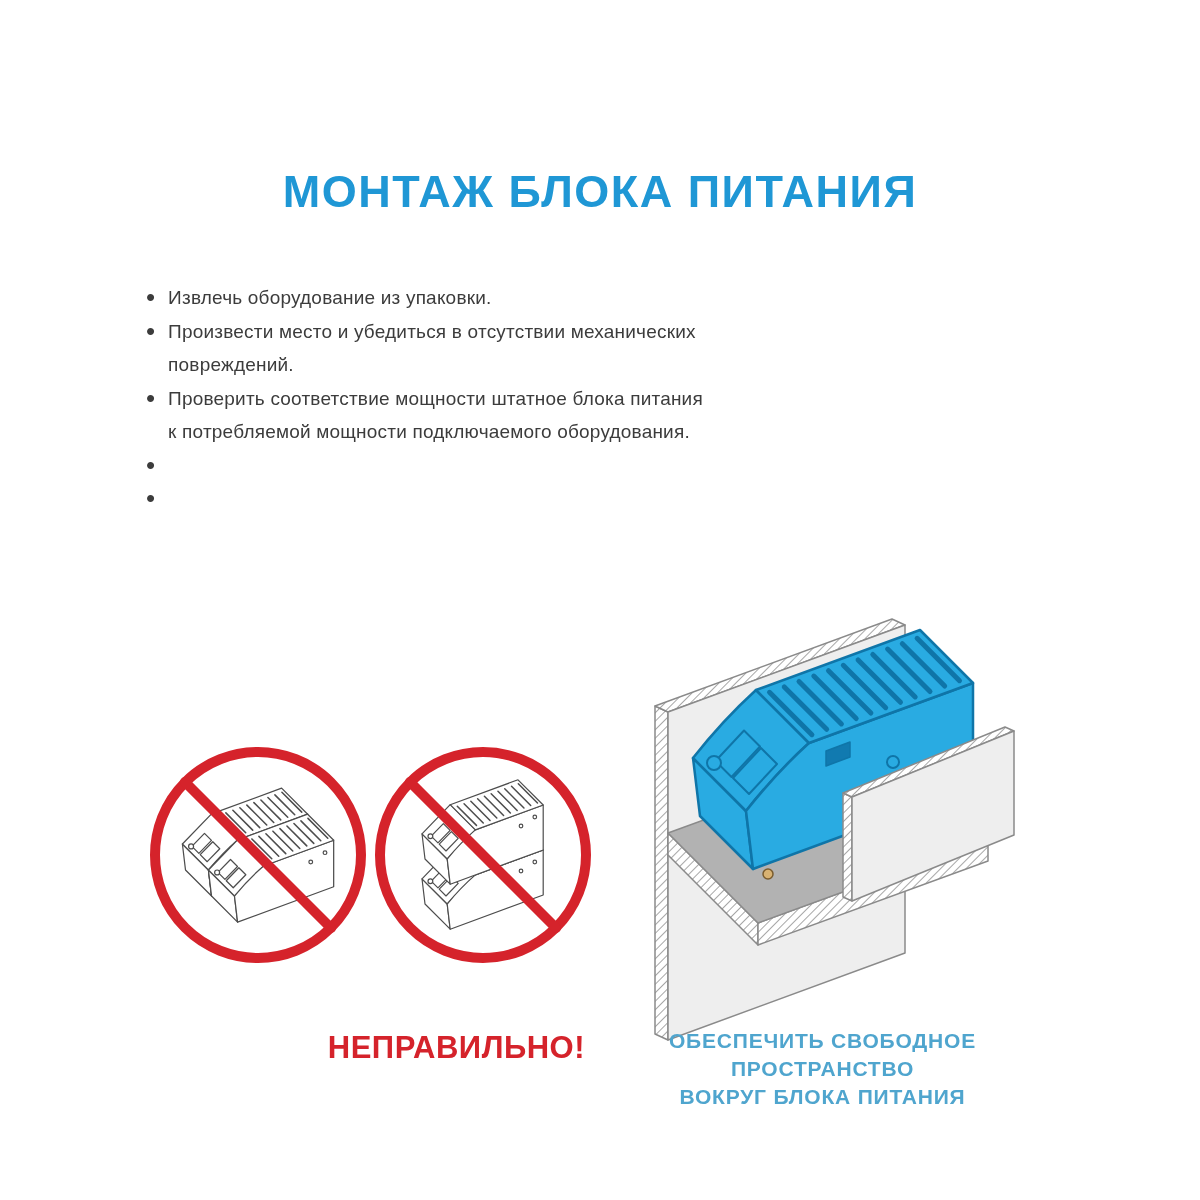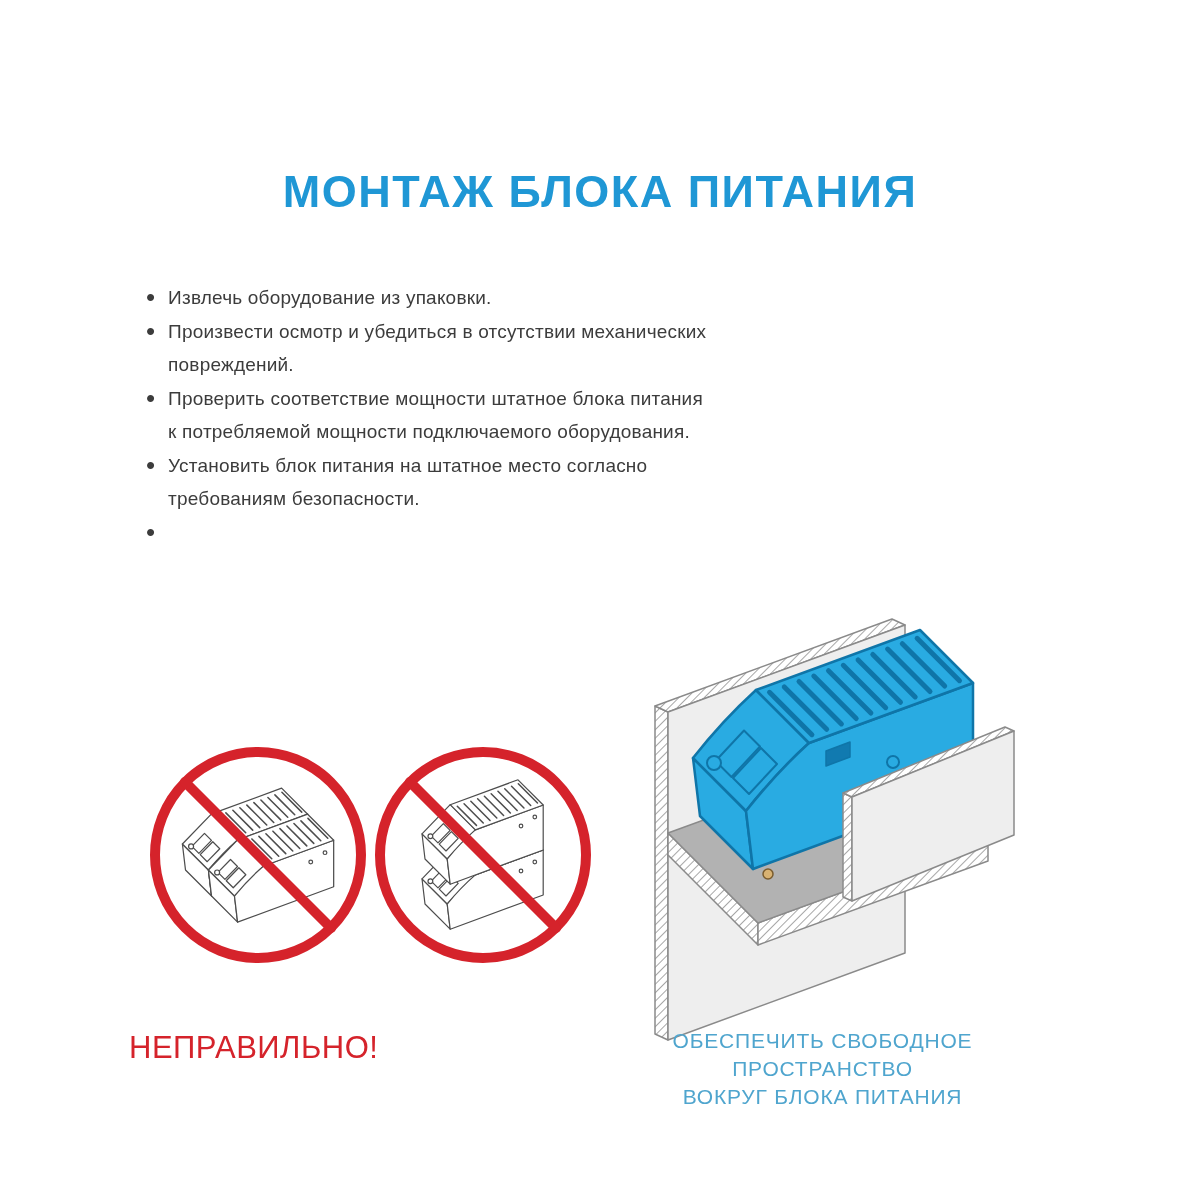--- a/index.html
+++ b/index.html
@@ -6,52 +6,50 @@
   .canvas{position:relative;width:1100px;height:1200px;background:#FFFFFF;overflow:hidden;
           font-family:"Liberation Sans", sans-serif;}
   .title{position:absolute;top:166px;left:0;width:1200px;margin:0;text-align:center;
          font-size:45px;font-weight:700;letter-spacing:1.5px;color:#1F97D5;}
   .instructions{position:absolute;top:281px;left:146px;width:930px;margin:0;padding:0;list-style:none;}
   .instructions li{display:flex;gap:13px;margin:0;padding:0;color:#3C3C3C;}
   .dot{font-size:26px;line-height:33.5px;color:#3C3C3C;}
   .li-text{font-size:19px;line-height:33.5px;white-space:pre-line;letter-spacing:0.2px;}
   .wrong-svg{position:absolute;left:140px;top:735px;}
   .right-svg{position:absolute;left:630px;top:610px;}
-  .wrong-label{position:absolute;left:129px;top:1030px;width:480px;text-align:left;
-               font-size:31px;font-weight:400;letter-spacing:0.5px;color:#D5232B;}
+  .wrong-label{position:absolute;left:105px;top:1030px;width:480px;text-align:right;
+               font-size:31px;font-weight:700;letter-spacing:0.5px;color:#D5232B;}
   .caption{position:absolute;left:600px;top:1027px;width:445px;text-align:center;
-           font-size:21px;font-weight:400;letter-spacing:0.8px;color:#4FA5CE;
+           font-size:21px;font-weight:700;letter-spacing:0.8px;color:#4FA5CE;
            line-height:28px;white-space:pre-line;}
 </style>
 </head>
 <body>
 
 <div class="canvas">
 
   <h1 class="title">МОНТАЖ БЛОКА ПИТАНИЯ</h1>
 
   <ul class="instructions">
     <li>
         <span class="dot">•</span>
         <span class="li-text">Извлечь оборудование из упаковки.</span>
       </li>
     <li>
         <span class="dot">•</span>
-        <span class="li-text">Произвести осмотр и убедиться в отсутствии механических
+        <span class="li-text">Произвести место и убедиться в отсутствии механических
 повреждений.</span>
       </li>
     <li>
         <span class="dot">•</span>
         <span class="li-text">Проверить соответствие мощности штатное блока питания
 к потребляемой мощности подключаемого оборудования.</span>
       </li>
     <li>
         <span class="dot">•</span>
-        <span class="li-text">Установить блок питания на штатное место согласно
-требованиям безопасности.</span>
       </li>
     <li>
         <span class="dot">•</span>
       </li>
   </ul>
 
   <svg class="wrong-svg" width="460" height="245" viewBox="0 0 460 245">
     <defs>
       <g id="psuLine" fill="#FFFFFF" stroke="#4D4D4D" stroke-width="2" stroke-linejoin="round">
         <path d="M42,42 L37,0 L-5,-42 L0,0 Z"></path>

